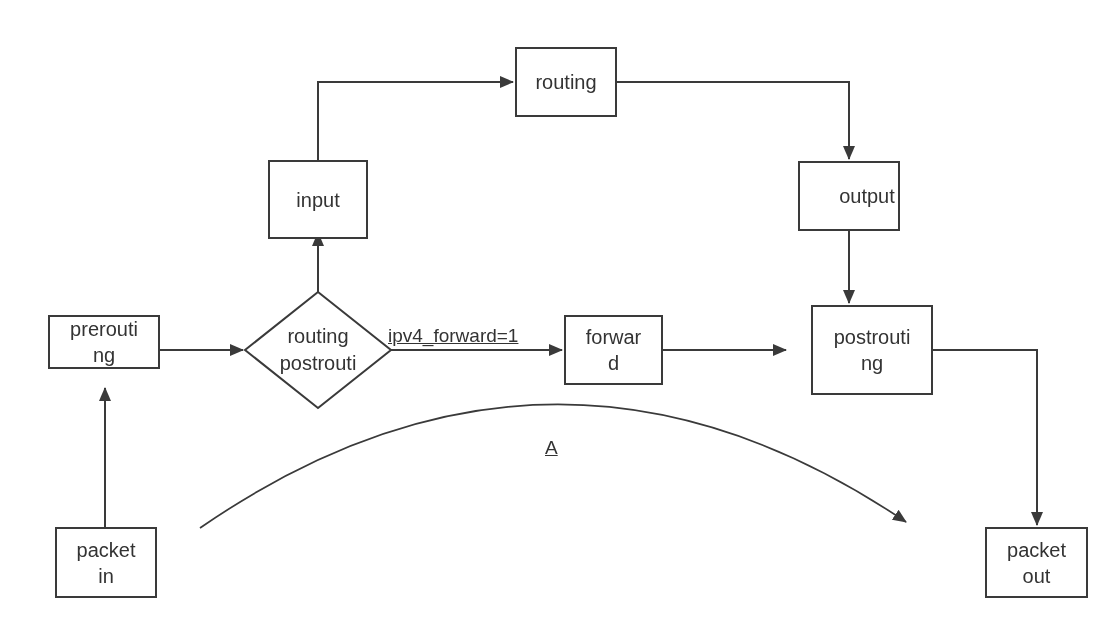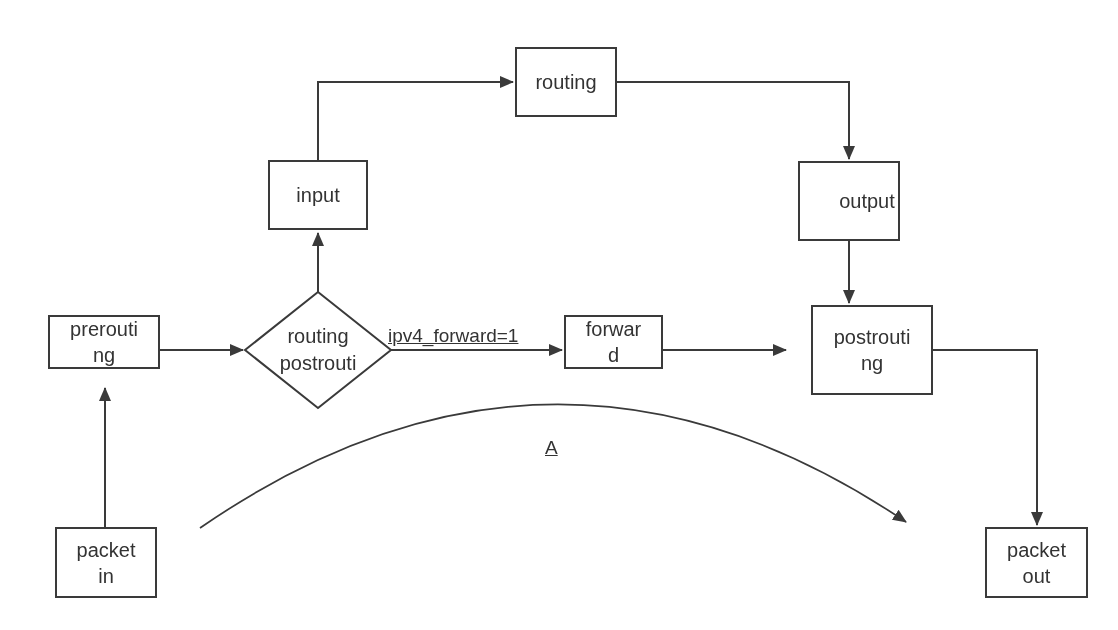--- a/index.html
+++ b/index.html
@@ -91,33 +91,33 @@
   <div class="node" style="left:55px; top:527px; width:102px; height:71px;">
     <span>packet</span>
     <span>in</span>
   </div>
 
   <div class="node" style="left:48px; top:315px; width:112px; height:54px;">
     <span>prerouti</span>
     <span>ng</span>
   </div>
 
-  <div class="node" style="left:268px; top:160px; width:100px; height:70px;">
+  <div class="node" style="left:268px; top:160px; width:100px; height:79px;">
     <span>input</span>
   </div>
 
   <div class="node" style="left:515px; top:47px; width:102px; height:70px;">
     <span>routing</span>
   </div>
 
-  <div class="node" style="left:798px; top:161px; width:102px; height:80px;padding-left:36px;">
+  <div class="node" style="left:798px; top:161px; width:102px; height:70px;padding-left:36px;">
     <span>output</span>
   </div>
 
-  <div class="node" style="left:564px; top:315px; width:99px; height:54px;text-align:right;">
+  <div class="node" style="left:564px; top:315px; width:99px; height:70px;text-align:right;">
     <span>forwar</span>
     <span>d</span>
   </div>
 
   <div class="node" style="left:788px; top:305px; width:122px; height:90px;margin-left:23px;">
     <span>postrouti</span>
     <span>ng</span>
   </div>
 
   <div class="node" style="left:985px; top:527px; width:103px; height:71px;">

